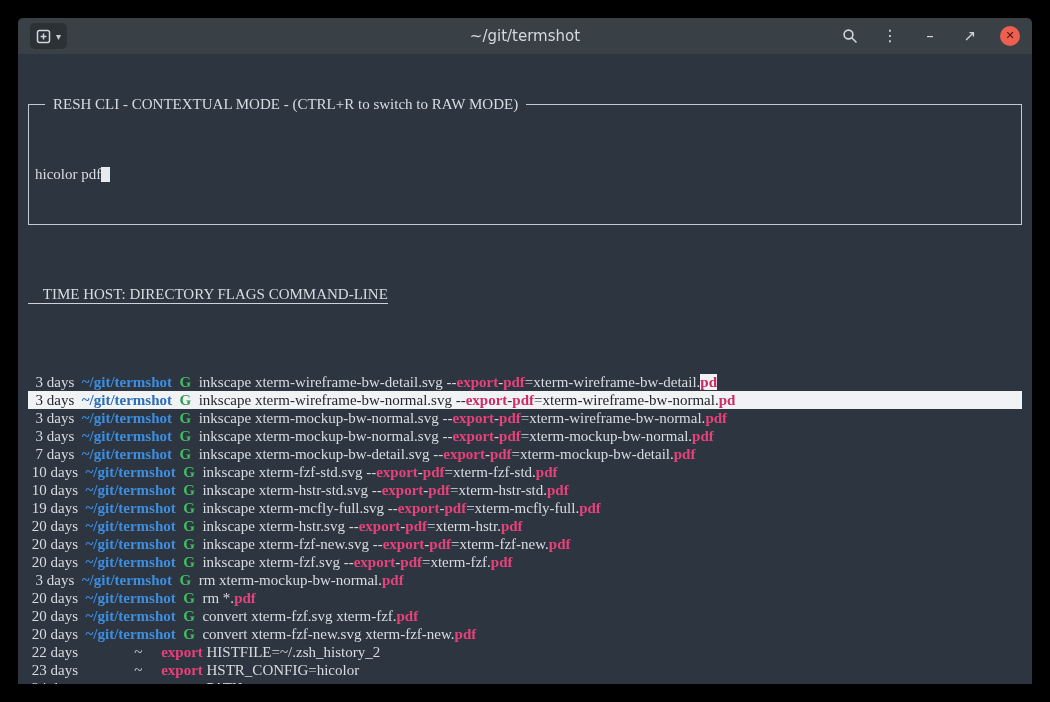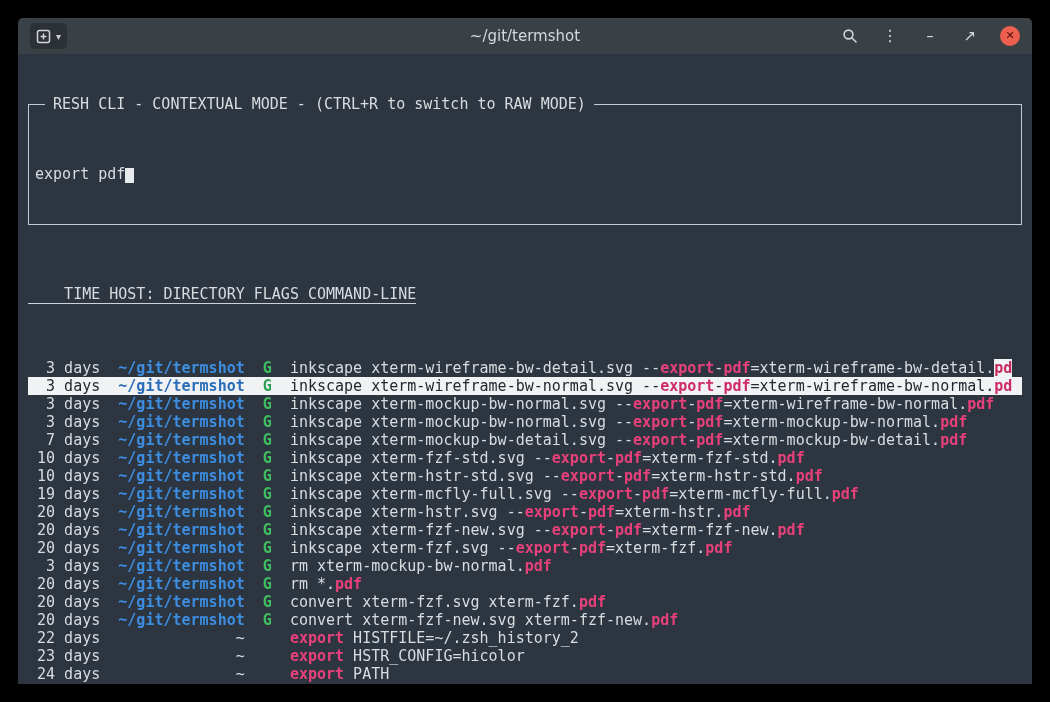--- a/index.html
+++ b/index.html
@@ -24,30 +24,30 @@
           cursor:default;}
   .newtab{background:#2c3136;border-radius:5px;padding:2px 6px;gap:5px;}
   .caret{font-size:10px;color:#c9cdd1;}
   .glyph{font-size:15px;color:#d2d6da;line-height:20px;}
   .kebab{font-size:16px;}
   .tb-btn.close{background:var(--close);border-radius:50%;width:20px;height:20px;min-width:20px;}
   .tb-btn.close .glyph{color:#4a120b;font-size:11px;font-weight:bold;line-height:20px;}
   
   .terminal{position:absolute;top:36px;left:0;right:0;bottom:0;background:var(--term-bg);
             color:var(--fg);font-size:15px;line-height:18px;
-            padding:6px 10px 16px;box-sizing:border-box;white-space:pre;overflow:hidden;}
+            padding:6px 10px 16px;box-sizing:border-box;white-space:pre;overflow:hidden;font-family:Liberation Serif, serif;}
   .searchbox{position:relative;border:1px solid #c3cad1;margin-top:8px;
              padding:6px 6px 5px;}
   .legend{position:absolute;top:-10px;left:16px;background:var(--term-bg);padding:0 8px;}
   .query-line{height:18px;}
   .cursor{display:inline-block;width:9px;height:15px;background:#e8ebed;
           vertical-align:text-bottom;margin-left:0px;}
   .hist-header{margin-top:6px;height:19px;}
   .underlined{display:inline-block;border-bottom:1px solid #cdd3d8;white-space:pre;}
-  .rows{margin-top:1px;}
+  .rows{margin-top:15px;}
   .row{height:18px;white-space:pre;}
   .seg-d,.seg-time{color:var(--fg);}
   .seg-m{color:var(--match);font-weight:bold;}
   .seg-h{color:var(--host);font-weight:bold;}
   .seg-flag{color:var(--flag);font-weight:bold;}
   .seg-v{background:var(--sel-bg);color:#c7285f;font-weight:bold;}
   .row.selected{background:var(--sel-bg);}
   .row.selected .seg-d,.row.selected .seg-time{color:var(--sel-fg);}
   .row.selected .seg-h{color:#2a6db8;}
   .row.selected .seg-flag{color:#2c9e53;}
@@ -88,21 +88,21 @@
       </div>
       <div class="tb-btn close">
         <span class="glyph">✕</span>
       </div>
     </div>
   </div>
 
   <div class="terminal">
     <div class="searchbox">
       <span class="legend">RESH CLI - CONTEXTUAL MODE - (CTRL+R to switch to RAW MODE)</span>
-      <div class="query-line"><span>export pdf</span><span class="cursor"></span></div>
+      <div class="query-line"><span>hicolor pdf</span><span class="cursor"></span></div>
     </div>
 
     <div class="hist-header"><span class="underlined">    TIME HOST: DIRECTORY FLAGS COMMAND-LINE</span></div>
 
     <div class="rows"><div class="row"><span class="seg-time">  3 days</span><span class="seg-d">  </span><span class="seg-h">~/git/termshot</span><span class="seg-d">  </span><span class="seg-flag">G</span><span class="seg-d">  </span><span class="seg-d">inkscape xterm-wireframe-bw-detail.svg --</span><span class="seg-m">export</span><span class="seg-d">-</span><span class="seg-m">pdf</span><span class="seg-d">=xterm-wireframe-bw-detail.</span><span class="seg-v">pd</span></div><div class="row selected"><span class="seg-time">  3 days</span><span class="seg-d">  </span><span class="seg-h">~/git/termshot</span><span class="seg-d">  </span><span class="seg-flag">G</span><span class="seg-d">  </span><span class="seg-d">inkscape xterm-wireframe-bw-normal.svg --</span><span class="seg-m">export</span><span class="seg-d">-</span><span class="seg-m">pdf</span><span class="seg-d">=xterm-wireframe-bw-normal.</span><span class="seg-m">pd</span></div><div class="row"><span class="seg-time">  3 days</span><span class="seg-d">  </span><span class="seg-h">~/git/termshot</span><span class="seg-d">  </span><span class="seg-flag">G</span><span class="seg-d">  </span><span class="seg-d">inkscape xterm-mockup-bw-normal.svg --</span><span class="seg-m">export</span><span class="seg-d">-</span><span class="seg-m">pdf</span><span class="seg-d">=xterm-wireframe-bw-normal.</span><span class="seg-m">pdf</span></div><div class="row"><span class="seg-time">  3 days</span><span class="seg-d">  </span><span class="seg-h">~/git/termshot</span><span class="seg-d">  </span><span class="seg-flag">G</span><span class="seg-d">  </span><span class="seg-d">inkscape xterm-mockup-bw-normal.svg --</span><span class="seg-m">export</span><span class="seg-d">-</span><span class="seg-m">pdf</span><span class="seg-d">=xterm-mockup-bw-normal.</span><span class="seg-m">pdf</span></div><div class="row"><span class="seg-time">  7 days</span><span class="seg-d">  </span><span class="seg-h">~/git/termshot</span><span class="seg-d">  </span><span class="seg-flag">G</span><span class="seg-d">  </span><span class="seg-d">inkscape xterm-mockup-bw-detail.svg --</span><span class="seg-m">export</span><span class="seg-d">-</span><span class="seg-m">pdf</span><span class="seg-d">=xterm-mockup-bw-detail.</span><span class="seg-m">pdf</span></div><div class="row"><span class="seg-time"> 10 days</span><span class="seg-d">  </span><span class="seg-h">~/git/termshot</span><span class="seg-d">  </span><span class="seg-flag">G</span><span class="seg-d">  </span><span class="seg-d">inkscape xterm-fzf-std.svg --</span><span class="seg-m">export</span><span class="seg-d">-</span><span class="seg-m">pdf</span><span class="seg-d">=xterm-fzf-std.</span><span class="seg-m">pdf</span></div><div class="row"><span class="seg-time"> 10 days</span><span class="seg-d">  </span><span class="seg-h">~/git/termshot</span><span class="seg-d">  </span><span class="seg-flag">G</span><span class="seg-d">  </span><span class="seg-d">inkscape xterm-hstr-std.svg --</span><span class="seg-m">export</span><span class="seg-d">-</span><span class="seg-m">pdf</span><span class="seg-d">=xterm-hstr-std.</span><span class="seg-m">pdf</span></div><div class="row"><span class="seg-time"> 19 days</span><span class="seg-d">  </span><span class="seg-h">~/git/termshot</span><span class="seg-d">  </span><span class="seg-flag">G</span><span class="seg-d">  </span><span class="seg-d">inkscape xterm-mcfly-full.svg --</span><span class="seg-m">export</span><span class="seg-d">-</span><span class="seg-m">pdf</span><span class="seg-d">=xterm-mcfly-full.</span><span class="seg-m">pdf</span></div><div class="row"><span class="seg-time"> 20 days</span><span class="seg-d">  </span><span class="seg-h">~/git/termshot</span><span class="seg-d">  </span><span class="seg-flag">G</span><span class="seg-d">  </span><span class="seg-d">inkscape xterm-hstr.svg --</span><span class="seg-m">export</span><span class="seg-d">-</span><span class="seg-m">pdf</span><span class="seg-d">=xterm-hstr.</span><span class="seg-m">pdf</span></div><div class="row"><span class="seg-time"> 20 days</span><span class="seg-d">  </span><span class="seg-h">~/git/termshot</span><span class="seg-d">  </span><span class="seg-flag">G</span><span class="seg-d">  </span><span class="seg-d">inkscape xterm-fzf-new.svg --</span><span class="seg-m">export</span><span class="seg-d">-</span><span class="seg-m">pdf</span><span class="seg-d">=xterm-fzf-new.</span><span class="seg-m">pdf</span></div><div class="row"><span class="seg-time"> 20 days</span><span class="seg-d">  </span><span class="seg-h">~/git/termshot</span><span class="seg-d">  </span><span class="seg-flag">G</span><span class="seg-d">  </span><span class="seg-d">inkscape xterm-fzf.svg --</span><span class="seg-m">export</span><span class="seg-d">-</span><span class="seg-m">pdf</span><span class="seg-d">=xterm-fzf.</span><span class="seg-m">pdf</span></div><div class="row"><span class="seg-time">  3 days</span><span class="seg-d">  </span><span class="seg-h">~/git/termshot</span><span class="seg-d">  </span><span class="seg-flag">G</span><span class="seg-d">  </span><span class="seg-d">rm xterm-mockup-bw-normal.</span><span class="seg-m">pdf</span></div><div class="row"><span class="seg-time"> 20 days</span><span class="seg-d">  </span><span class="seg-h">~/git/termshot</span><span class="seg-d">  </span><span class="seg-flag">G</span><span class="seg-d">  </span><span class="seg-d">rm *.</span><span class="seg-m">pdf</span></div><div class="row"><span class="seg-time"> 20 days</span><span class="seg-d">  </span><span class="seg-h">~/git/termshot</span><span class="seg-d">  </span><span class="seg-flag">G</span><span class="seg-d">  </span><span class="seg-d">convert xterm-fzf.svg xterm-fzf.</span><span class="seg-m">pdf</span></div><div class="row"><span class="seg-time"> 20 days</span><span class="seg-d">  </span><span class="seg-h">~/git/termshot</span><span class="seg-d">  </span><span class="seg-flag">G</span><span class="seg-d">  </span><span class="seg-d">convert xterm-fzf-new.svg xterm-fzf-new.</span><span class="seg-m">pdf</span></div><div class="row"><span class="seg-time"> 22 days</span><span class="seg-d">               </span><span class="seg-d">~</span><span class="seg-d">  </span><span class="seg-flag"> </span><span class="seg-d">  </span><span class="seg-m">export</span><span class="seg-d"> HISTFILE=~/.zsh_history_2</span></div><div class="row"><span class="seg-time"> 23 days</span><span class="seg-d">               </span><span class="seg-d">~</span><span class="seg-d">  </span><span class="seg-flag"> </span><span class="seg-d">  </span><span class="seg-m">export</span><span class="seg-d"> HSTR_CONFIG=hicolor</span></div><div class="row"><span class="seg-time"> 24 days</span><span class="seg-d">               </span><span class="seg-d">~</span><span class="seg-d">  </span><span class="seg-flag"> </span><span class="seg-d">  </span><span class="seg-m">export</span><span class="seg-d"> PATH</span></div></div>
 
     
 
     
   </div>

